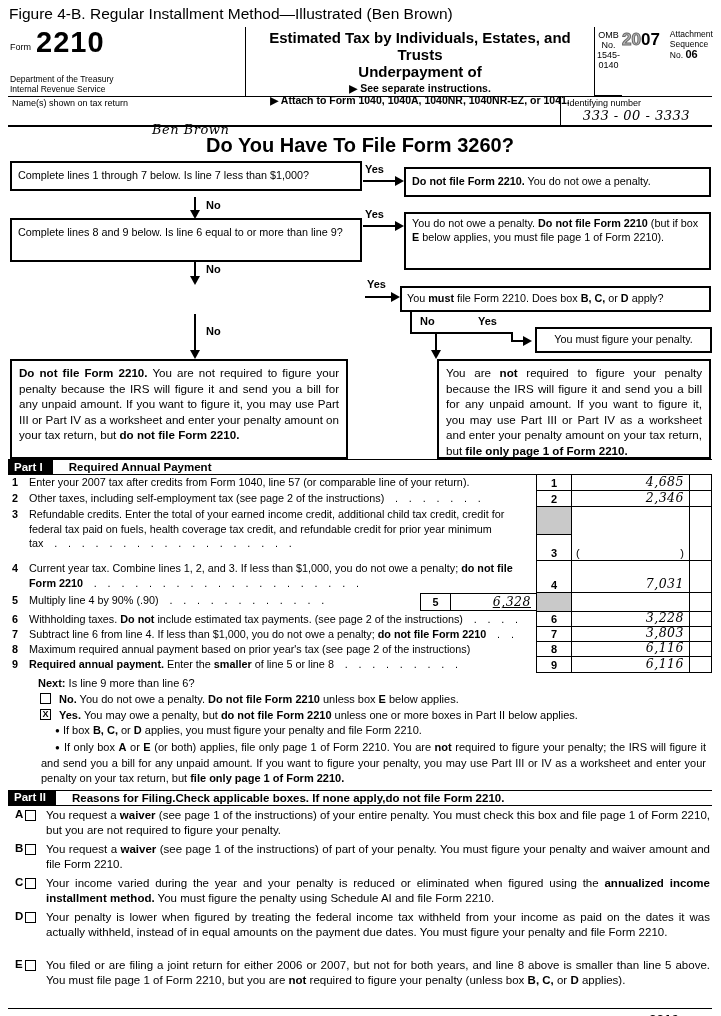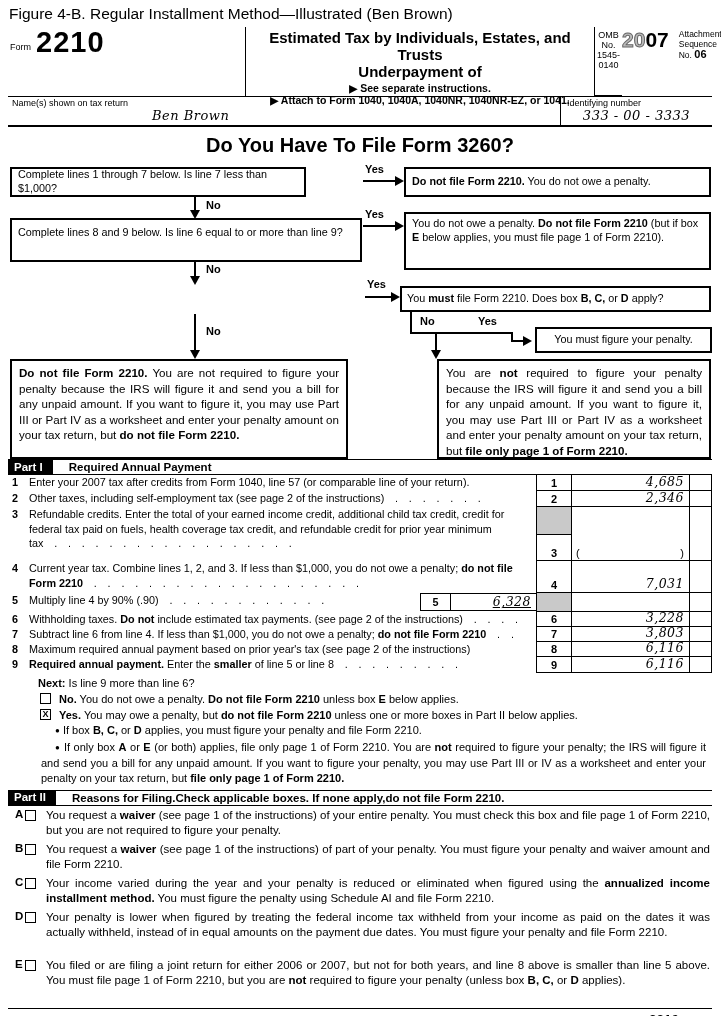--- a/index.html
+++ b/index.html
@@ -19,31 +19,31 @@
   .fh-formid{display:flex;gap:5px;align-items:flex-start;}
   .fh-form-word{font-size:9px;margin-top:14px;}
   .fh-form-no{font-size:29px;font-weight:bold;letter-spacing:1px;line-height:28px;}
   .fh-agency{font-size:8.5px;line-height:9.5px;}
   .fh-center{flex:1;text-align:center;padding-top:2px;}
   .fh-title{font-size:15px;font-weight:bold;line-height:17px;}
   .fh-see{font-size:10.5px;font-weight:bold;margin-top:2px;}
   .fh-attach{font-size:10.5px;font-weight:bold;}
   .fh-right{width:118px;border-left:1.5px solid #000;display:flex;flex-direction:row;}
   .fh-omb{font-size:9px;border-bottom:1px solid #000;padding:3px 2px 2px;text-align:center;}
-  .fh-year{font-size:21px;font-weight:bold;text-align:center;padding-top:2px;line-height:22px;}
+  .fh-year{font-size:17px;font-weight:bold;text-align:center;padding-top:2px;line-height:22px;}
   .yr-light{color:#bbb;-webkit-text-stroke:1px #666;}
   .fh-attachseq{font-size:8.5px;line-height:10px;padding:2px 0 0 10px;text-align:left;}
   .seq-no{font-size:11px;font-weight:bold;}
 
   
   .name-row{display:flex;border-bottom:2px solid #000;height:30px;}
   .nr-left{flex:1;padding:1px 4px;}
   .nr-right{width:152px;border-left:1px solid #000;padding:1px 6px;}
   .nr-label{font-size:9px;}
-  .nr-name{margin-left:140px;margin-top:0;font-size:13px;}
+  .nr-name{margin-left:140px;margin-top:14px;font-size:13px;}
   .nr-id{text-align:center;font-size:13px;}
 
   
   .fc-heading{text-align:center;font-size:20px;font-weight:bold;padding:7px 0 4px;}
   .flowchart{position:relative;height:298px;font-size:10.8px;}
   .fc-box{position:absolute;border:2px solid #000;background:#fff;padding:3px 6px;line-height:13.8px;}
   .fc-center{display:flex;align-items:center;}
   .fc-final{font-size:11.6px;line-height:15.6px;text-align:justify;padding:4px 7px;}
   .fc-lbl{position:absolute;font-weight:bold;font-size:11px;}
   .hline{position:absolute;height:2px;background:#000;}
@@ -107,20 +107,24 @@
     <span class="fig-prefix">Figure 4-B.</span>
     <span class="fig-main">Regular Installment Method—Illustrated (Ben Brown)</span>
   </div>
 
   <div class="form-header">
     <div class="fh-left">
       <div class="fh-formid">
         <span class="fh-form-word">Form</span>
         <span class="fh-form-no">2210</span>
       </div>
+      <div class="fh-agency">
+        <div>Department of the Treasury</div>
+        <div>Internal Revenue Service</div>
+      </div>
     </div>
     <div class="fh-center">
       <div class="fh-title">Estimated Tax by Individuals, Estates, and Trusts</div>
       <div class="fh-title">Underpayment of</div>
       <div class="fh-see">▶ See separate instructions.</div>
       <div class="fh-attach">▶ Attach to Form 1040, 1040A, 1040NR, 1040NR-EZ, or 1041.</div>
     </div>
     <div class="fh-right">
       <div class="fh-omb">OMB No. 1545-0140</div>
       <div class="fh-year"><span class="yr-light">20</span><span>07</span></div>
@@ -138,21 +142,21 @@
     </div>
     <div class="nr-right">
       <div class="nr-label">Identifying number</div>
       <div class="nr-id hand">333 - 00 - 3333</div>
     </div>
   </div>
 
   <div class="fc-heading">Do You Have To File Form 3260?</div>
 
   <div class="flowchart">
-    <div class="fc-box fc-center" style="left:2px;top:6px;width:296px;height:30px;">
+    <div class="fc-box fc-center" style="left:2px;top:0;width:352px;height:30px;">
         <span>Complete lines 1 through 7 below. Is line 7 less than $1,000?</span>
       </div>
     <div class="fc-lbl" style="left:357px;top:2px;">Yes</div>
     <div class="hline" style="left:355px;top:19px;width:34px;"></div>
     <div class="ar" style="left:387px;top:15px;"></div>
     <div class="fc-box fc-center" style="left:396px;top:6px;width:307px;height:30px;">
         <span><b>Do not file Form 2210.</b> You do not owe a penalty.</span>
       </div>
 
     <div class="vline" style="left:186px;top:36px;height:14px;"></div>

